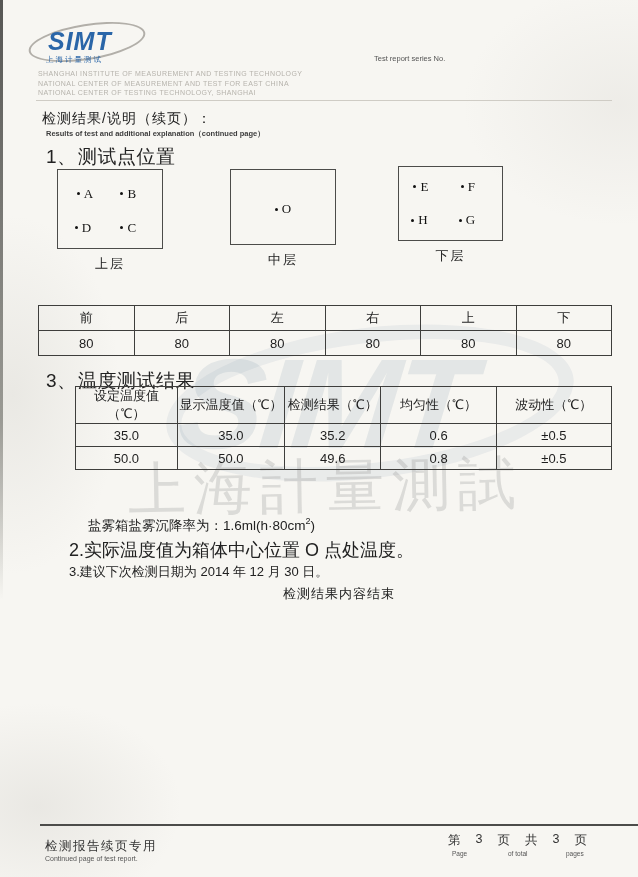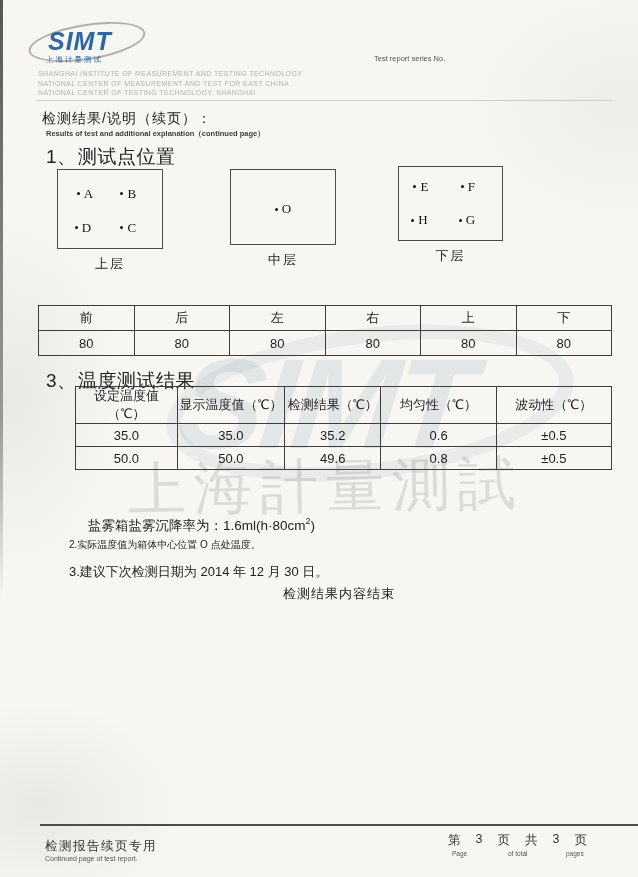--- a/index.html
+++ b/index.html
@@ -74,21 +74,21 @@
     font-size:13px; color:#1d1d1d; }
   .wall-table-wrap { left:38px; top:305px; width:574px; }
   .wall-table-wrap th, .wall-table-wrap td { height:25px; }
   .temp-table-wrap { left:38px; top:386px; width:574px;padding-left:37px; }
   .temp-table-wrap th, .temp-table-wrap td { height:23px; }
 
   
   .salt-line { left:88px; top:484px; font-size:13.5px; white-space:nowrap;margin-top:32px; }
   .salt-line sup { font-size:9px; }
   .note1 { left:40px; top:512px; font-size:13px; white-space:nowrap; }
-  .note2 { left:69px; top:538px; font-size:10px; white-space:nowrap; }
+  .note2 { left:69px; top:538px; font-size:18px; white-space:nowrap; }
   .note3 { left:69px; top:563px; font-size:13px; white-space:nowrap; }
   .end-text { left:283px; top:585px; font-size:13px; letter-spacing:1px; }
 
   
   .footer-rule { left:40px; top:824px; width:598px; height:1.5px; background:#4c4c4a; }
   .footer-left-zh { left:45px; top:838px; font-size:12.5px; letter-spacing:1.5px; color:#333; }
   .footer-left-en { left:45px; top:855px; font-size:7px; color:#555; }
   .footer-page { left:448px; top:832px; font-size:12.5px; color:#333; display:flex; gap:15px; }
   .fp-en { font-size:6.5px; color:#555; }
   .fp-en1 { left:452px; top:850px; } .fp-en2 { left:508px; top:850px; } .fp-en3 { left:566px; top:850px; }

